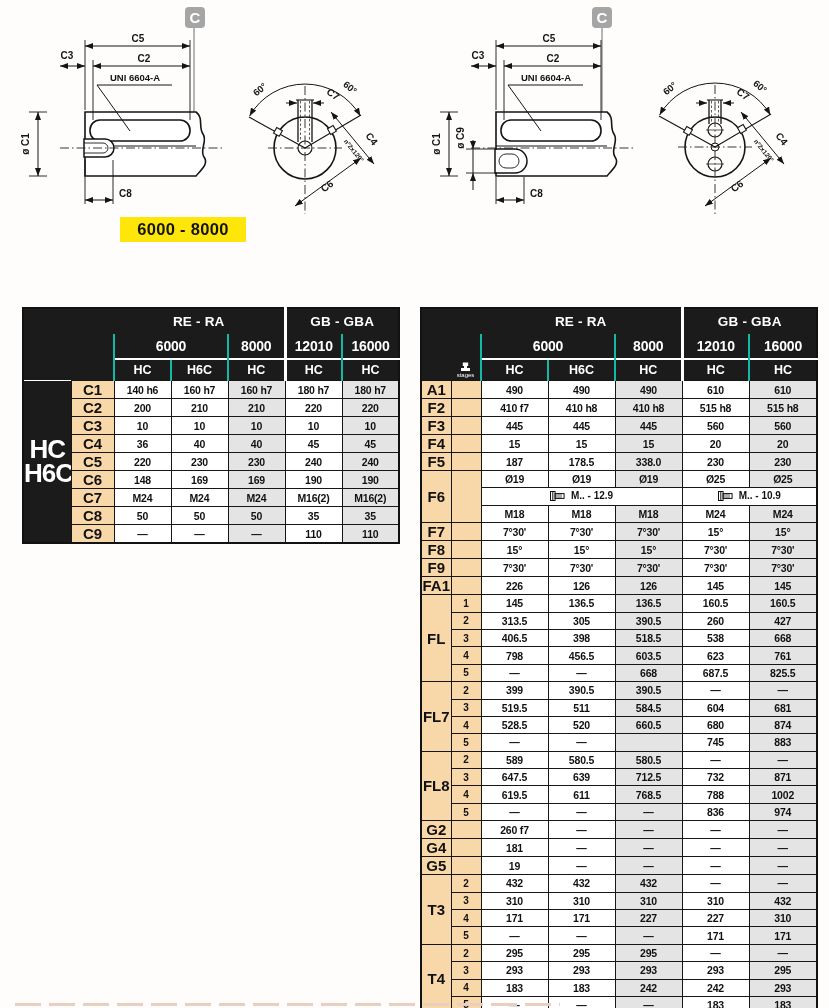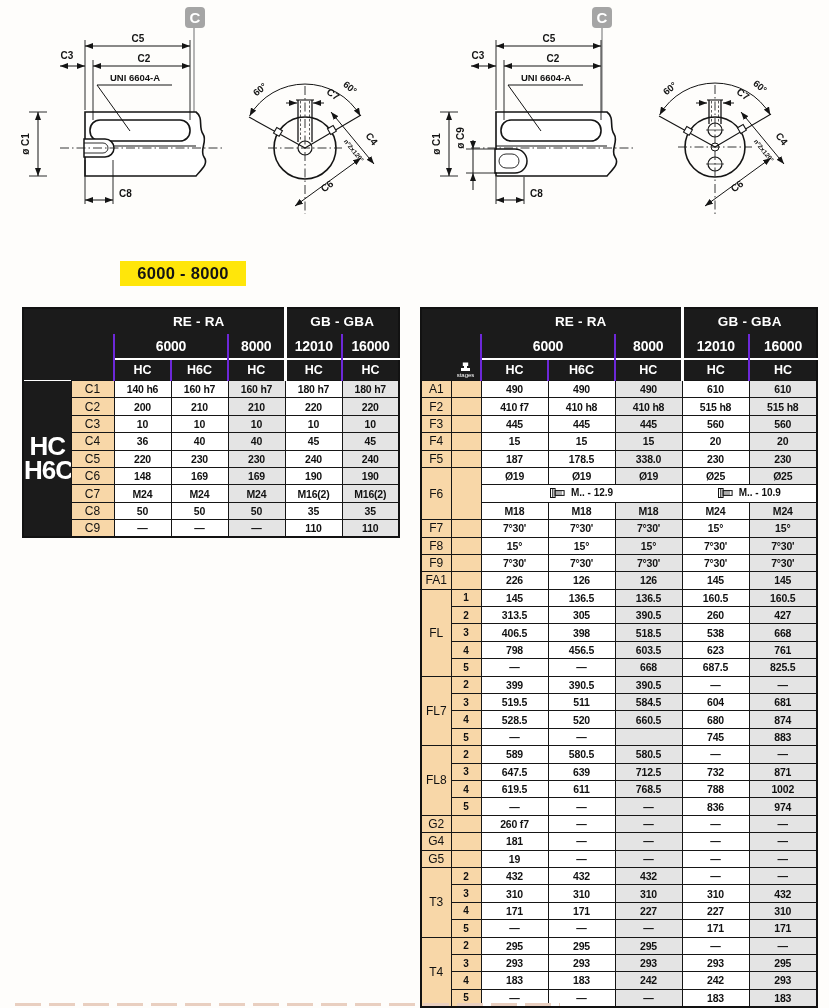--- a/index.html
+++ b/index.html
@@ -2,40 +2,40 @@
 <html><head>
 <meta charset="utf-8">
 <style>
   html,body{margin:0;padding:0;background:#e8e8e8;}
   #page{position:relative;width:829px;height:1008px;background:#fefdfb;font-family:"Liberation Sans",sans-serif;overflow:hidden;margin:0 auto;}
   svg text{font-family:"Liberation Sans",sans-serif;font-weight:bold;fill:#141414;}
 
   .cbadge{position:absolute;width:20px;height:21px;background:#a5a5a5;border-radius:4px;color:#fff;
           font-weight:bold;font-size:15px;display:flex;align-items:center;justify-content:center;}
   .cap{position:absolute;background:#ffe60a;color:#141414;font-weight:bold;font-size:16.5px;
-       display:flex;align-items:center;justify-content:center;letter-spacing:0.3px;margin-top:44px;}
+       display:flex;align-items:center;justify-content:center;letter-spacing:0.3px;}
 
   .dim-table{position:absolute;border-collapse:collapse;table-layout:fixed;border:2px solid #121212;background:#fff;}
   .dim-table td{padding:0;text-align:center;vertical-align:middle;overflow:hidden;white-space:nowrap;}
   .dim-table thead .h1 td{height:25px;}
   .dim-table thead .h2 td{height:24px;}
   .dim-table thead .h3 td{height:20px;}
   .dim-table tbody tr{height:17.4px;}
 
   .blk{background:#1b1b1b;color:#fff;border:0;}
   .grp{font-size:13.5px;font-weight:bold;letter-spacing:0.2px;}
   .sz{font-size:14px;font-weight:bold;letter-spacing:-0.2px;}
   .hc{font-size:12.5px;font-weight:bold;}
-  .dvl{border-left:2px solid #6d28d9;}
+  .dvl{border-left:2px solid #14b8a6;}
   .divL{border-left:3px solid #fff;}
   .topw{border-top:2px solid #fff;}
 
   .val{border:1px solid #161616;font-size:10.5px;font-weight:bold;background:#fff;letter-spacing:-0.2px;color:#111;}
   .shade{background:#e4e4e4;}
-  .rlabel{border:1px solid #161616;background:#f8d7a8;font-size:12px;font-weight:normal;color:#111;}
+  .rlabel{border:1px solid #161616;background:#f8d7a8;font-size:15px;font-weight:bold;color:#111;}
   .stcell{border:1px solid #161616;background:#f8d7a8;font-size:10px;font-weight:bold;color:#111;}
   .band{border:1px solid #161616;background:#fff;font-size:10px;font-weight:bold;color:#111;margin-top:40px;}
   .band .scr{display:inline-block;vertical-align:-2px;margin-right:6px;}
   .corner{background:#1b1b1b;color:#fff;border:0;font-size:26px;font-weight:bold;letter-spacing:-1px;line-height:0.95;}
   .stg{font-size:6px;line-height:1;}
   .stg .stg-icon{display:block;margin:0 auto 1px auto;width:11px;height:9px;}
 
   .edge-artifact{position:absolute;left:15px;top:1003px;width:545px;height:3px;
      background:repeating-linear-gradient(90deg,#e9cfc0 0 26px,transparent 26px 34px);}
 </style>

